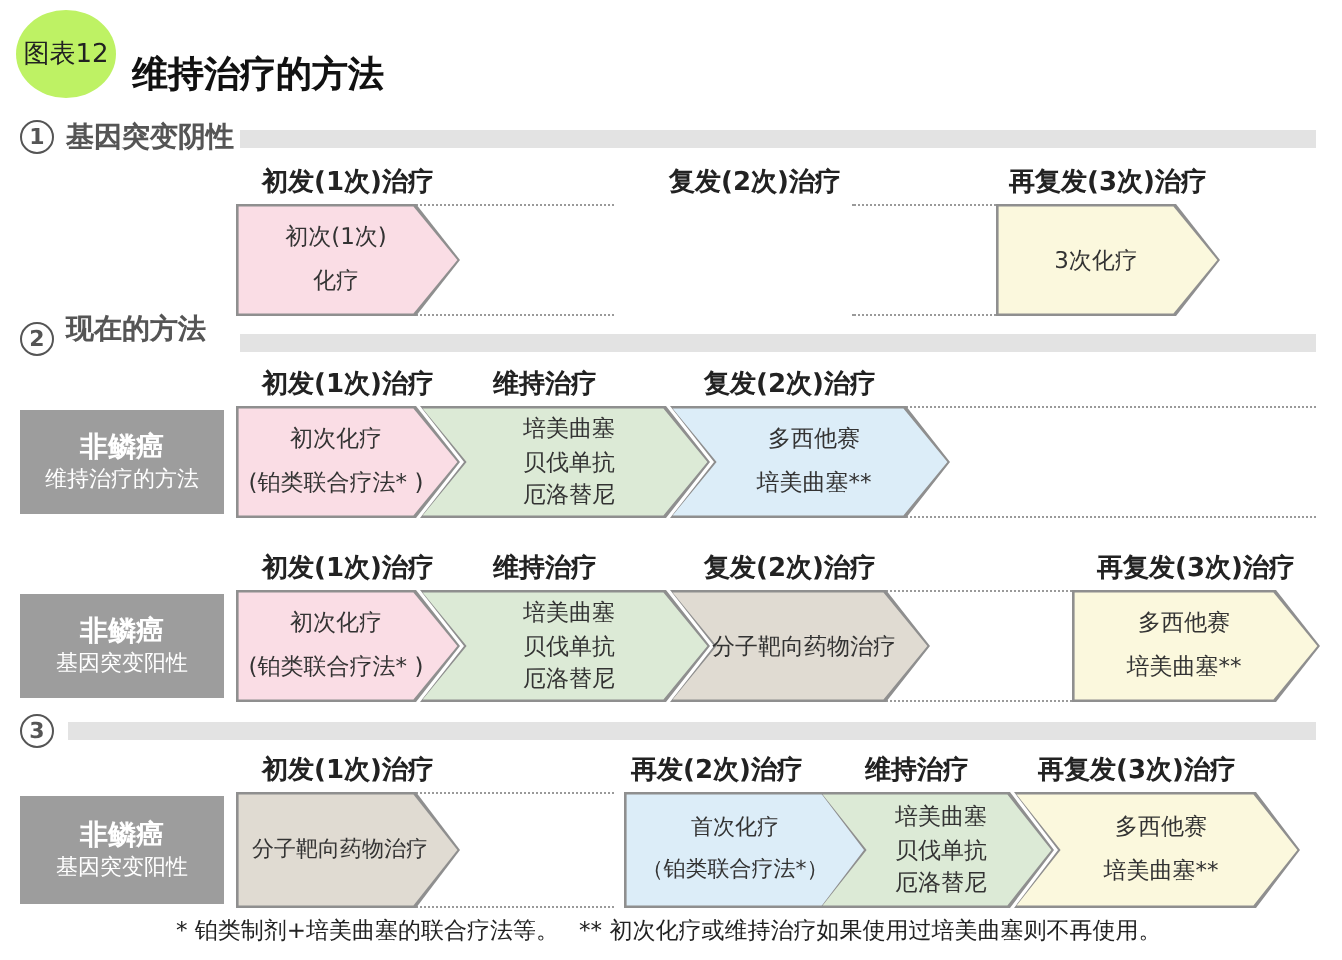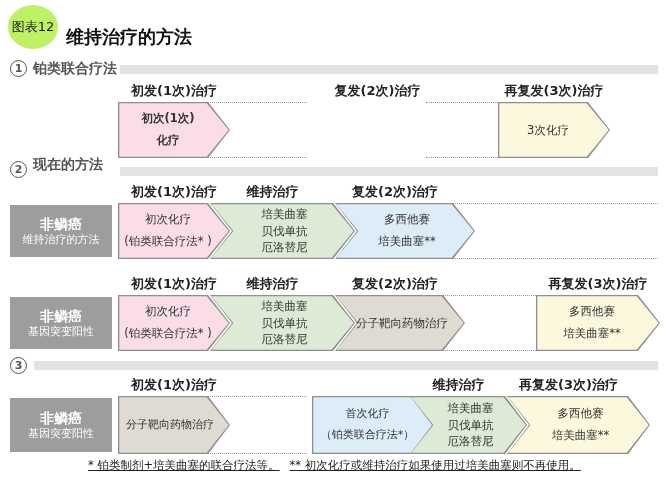--- a/index.html
+++ b/index.html
@@ -39,44 +39,44 @@
   .yellow{--f:#fbf8dd;} .tan{--f:#e0dbd2;}
   .atxt{position:absolute;inset:0;display:flex;align-items:center;justify-content:center;
     text-align:center;font-size:11.5px;line-height:1.45;color:#333;white-space:pre-line;
     padding-right:12px;box-sizing:border-box;}
   .notch .atxt{padding-left:16px;}
   .lh2{line-height:1.9;}
   .atxt.leftal{justify-content:flex-start;text-align:left;padding-left:8px;padding-right:2px;}
   .dots{position:absolute;height:0;border-top:1.4px dotted #9a9a9a;}
   
   .footer{position:absolute;left:88px;top:458px;width:578px;font-size:11.5px;color:#222;white-space:nowrap;}
-  .footer span{margin-right:10px;text-decoration:underline;}
+  .footer span{margin-right:10px;}
 </style>
 </head>
 <body>
 
 <div id="stage">
 
   <div class="badge">图表12</div>
   <div class="title">维持治疗的方法</div>
 
   <div class="cnum" style="left:10px;top:60px;">1</div>
-  <div class="shead" style="left:33px;top:60px;">铂类联合疗法</div>
+  <div class="shead" style="left:33px;top:60px;">基因突变阴性</div>
   <div class="bar" style="left:120px;top:65px;width:538px;"></div>
 
   <div class="clabel" style="left:118px;top:82px;width:112px;">初发(1次)治疗</div>
   <div class="clabel" style="left:307px;top:82px;width:141px;">复发(2次)治疗</div>
   <div class="clabel" style="left:498px;top:82px;width:112px;">再复发(3次)治疗</div>
 
   <div class="arow" style="top:102px;height:56px;">
     <div class="dots" style="left:208px;top:0;width:99px;"></div>
     <div class="dots" style="left:208px;bottom:0;width:99px;"></div>
     <div class="dots" style="left:426px;top:0;width:72px;"></div>
     <div class="dots" style="left:426px;bottom:0;width:72px;"></div>
-    <div class="arw plain pink" style="left:118px;width:112px;font-weight:bold;">
+    <div class="arw plain pink" style="left:118px;width:112px;">
       <div class="arw-b"></div>
       <div class="arw-f"></div>
       <div class="atxt lh2">初次(1次)
 化疗</div>
     </div>
     <div class="arw plain yellow" style="left:498px;width:112px;">
       <div class="arw-b"></div>
       <div class="arw-f"></div>
       <div class="atxt">3次化疗</div>
     </div>
@@ -153,20 +153,21 @@
       <div class="arw-f"></div>
       <div class="atxt lh2">多西他赛
 培美曲塞**</div>
     </div>
   </div>
 
   <div class="cnum" style="left:10px;top:357px;">3</div>
   <div class="bar" style="left:34px;top:361px;width:624px;"></div>
 
   <div class="clabel" style="left:118px;top:376px;width:112px;">初发(1次)治疗</div>
+  <div class="clabel" style="left:307px;top:376px;width:103px;">再发(2次)治疗</div>
   <div class="clabel" style="left:410px;top:376px;width:97px;">维持治疗</div>
   <div class="clabel" style="left:507px;top:376px;width:123px;">再复发(3次)治疗</div>
 
   <div class="arow" style="top:396px;height:58px;">
     <div class="cat" style="left:10px;top:2px;width:102px;height:54px;">
       <div class="t">非鳞癌</div>
       <div class="s">基因突变阳性</div>
     </div>
     <div class="dots" style="left:208px;top:0;width:99px;"></div>
     <div class="dots" style="left:208px;bottom:0;width:99px;"></div>

